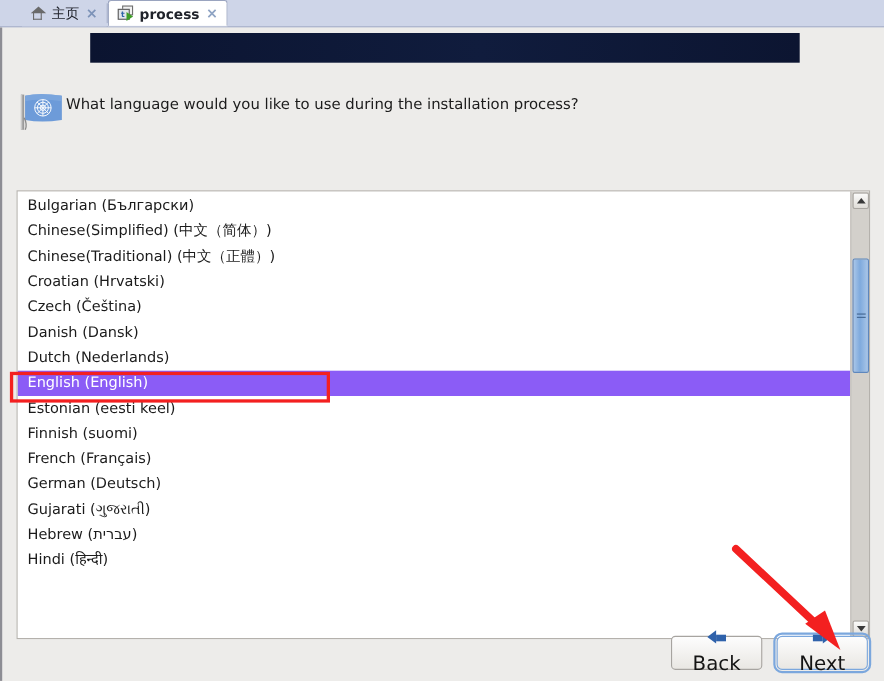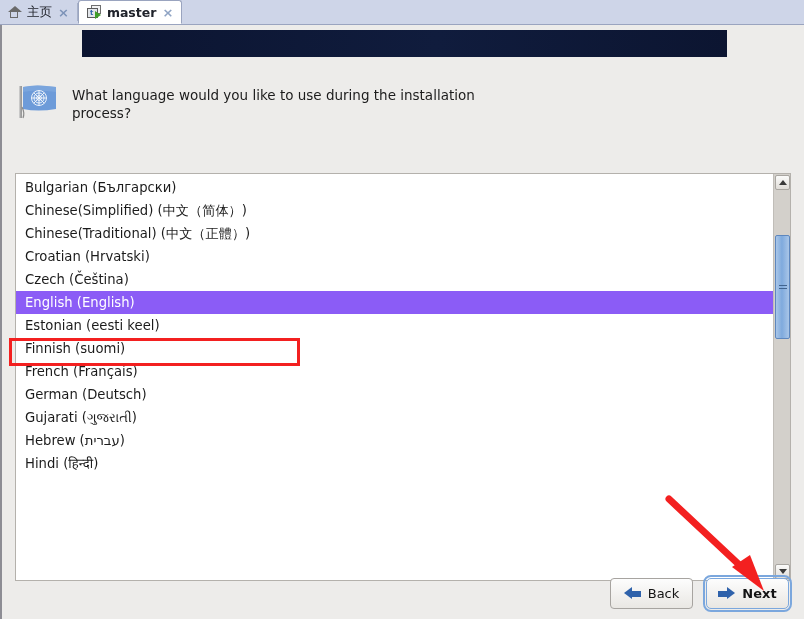--- a/index.html
+++ b/index.html
@@ -10,21 +10,21 @@
     font-size:13px;color:#1a1a1a;
     overflow:hidden;position:relative;
   }
 
   
   .tabbar{
     position:absolute;left:0;top:0;width:804px;height:25px;
     background:#ced5e8;
     border-bottom:1px solid #9aa4bf;
     box-sizing:border-box;
-    display:flex;align-items:flex-end;
+    display:flex;align-items:flex-end;padding-left:20px;
   }
   .tab{
     height:24px;box-sizing:border-box;
     display:flex;align-items:center;gap:5px;
     padding:0 7px 0 8px;
     background:#ced5e8;
     font-size:12.5px;color:#20232b;
     position:relative;
   }
   .tab.active{
@@ -72,21 +72,21 @@
     background:#edecea;box-sizing:border-box;
     border-left:2px solid #8d8d94;
   }
   .banner{
     position:absolute;left:80px;top:5px;width:645px;height:27px;
     background:linear-gradient(90deg,#0b1430 0%,#101c3d 55%,#0c1531 100%);
   }
 
   .question{
     position:absolute;left:14px;top:57px;width:520px;
-    display:flex;align-items:flex-start;gap:12px;
+    display:flex;align-items:flex-start;
   }
   .flag{width:44px;height:40px;position:relative;flex:0 0 auto;}
   .q-text{font-size:13.5px;line-height:18px;color:#1c1c1c;padding-top:4px;}
 
   
   .listwrap{
     position:absolute;left:13px;top:148px;width:776px;height:408px;
     background:#ffffff;border:1px solid #b4b1ac;box-sizing:border-box;
     display:flex;
   }
@@ -126,26 +126,25 @@
   
   .btnrow{
     position:absolute;right:15px;bottom:10px;
     display:flex;align-items:center;gap:13px;
   }
   .btn{
     min-width:83px;height:31px;box-sizing:border-box;
     background:linear-gradient(#fdfdfd,#e9e7e3);
     border:1px solid #a7a4a0;border-radius:4px;
     display:flex;align-items:center;justify-content:center;gap:7px;
-    font-size:13px;color:#141414;padding:0 11px;cursor:pointer;
+    font-size:18px;color:#141414;padding:0 11px;cursor:pointer;flex-direction:column;
   }
   .btn.focus{
     outline:2px solid #7ba7dd;outline-offset:1px;border-color:#7ba7dd;
     border-radius:5px;
-    font-weight:bold;
   }
   .arrow{width:17px;height:13px;position:relative;flex:0 0 auto;}
   .arrow .stem{position:absolute;top:4px;width:9px;height:6px;background:#2f62ab;}
   .arrow .head{position:absolute;top:0;width:0;height:0;border-top:6.5px solid transparent;border-bottom:6.5px solid transparent;}
   .arrow.left .stem{right:0;}
   .arrow.left .head{left:0;border-right:8px solid #2f62ab;}
   .arrow.right .stem{left:0;}
   .arrow.right .head{right:0;border-left:8px solid #2f62ab;}
 
   
@@ -171,21 +170,21 @@
 
   <div class="tab-sep"></div>
 
   <div class="tab active">
     <span class="vm-ico">
       <span class="sq-b"></span>
         <span class="sq-f"></span>
         <span class="t">t</span>
         <span class="play"></span>
     </span>
-    <span class="tlabel">master</span>
+    <span class="tlabel">process</span>
     <span class="tabclose">×</span>
   </div>
 
 </div>
 
 <div class="frame">
 
   <div class="banner"></div>
 
   <div class="question">
@@ -212,20 +211,22 @@
   </div>
 
   <div class="listwrap">
 
     <div class="listcol">
       <div class="item">Bulgarian (Български)</div>
       <div class="item">Chinese(Simplified) (中文（简体）)</div>
       <div class="item">Chinese(Traditional) (中文（正體）)</div>
       <div class="item">Croatian (Hrvatski)</div>
       <div class="item">Czech (Čeština)</div>
+      <div class="item">Danish (Dansk)</div>
+      <div class="item">Dutch (Nederlands)</div>
       <div class="item sel">English (English)</div>
       <div class="item">Estonian (eesti keel)</div>
       <div class="item">Finnish (suomi)</div>
       <div class="item">French (Français)</div>
       <div class="item">German (Deutsch)</div>
       <div class="item">Gujarati (ગુજરાતી)</div>
       <div class="item">Hebrew (עברית)</div>
       <div class="item">Hindi (हिन्दी)</div>
     </div>
 

